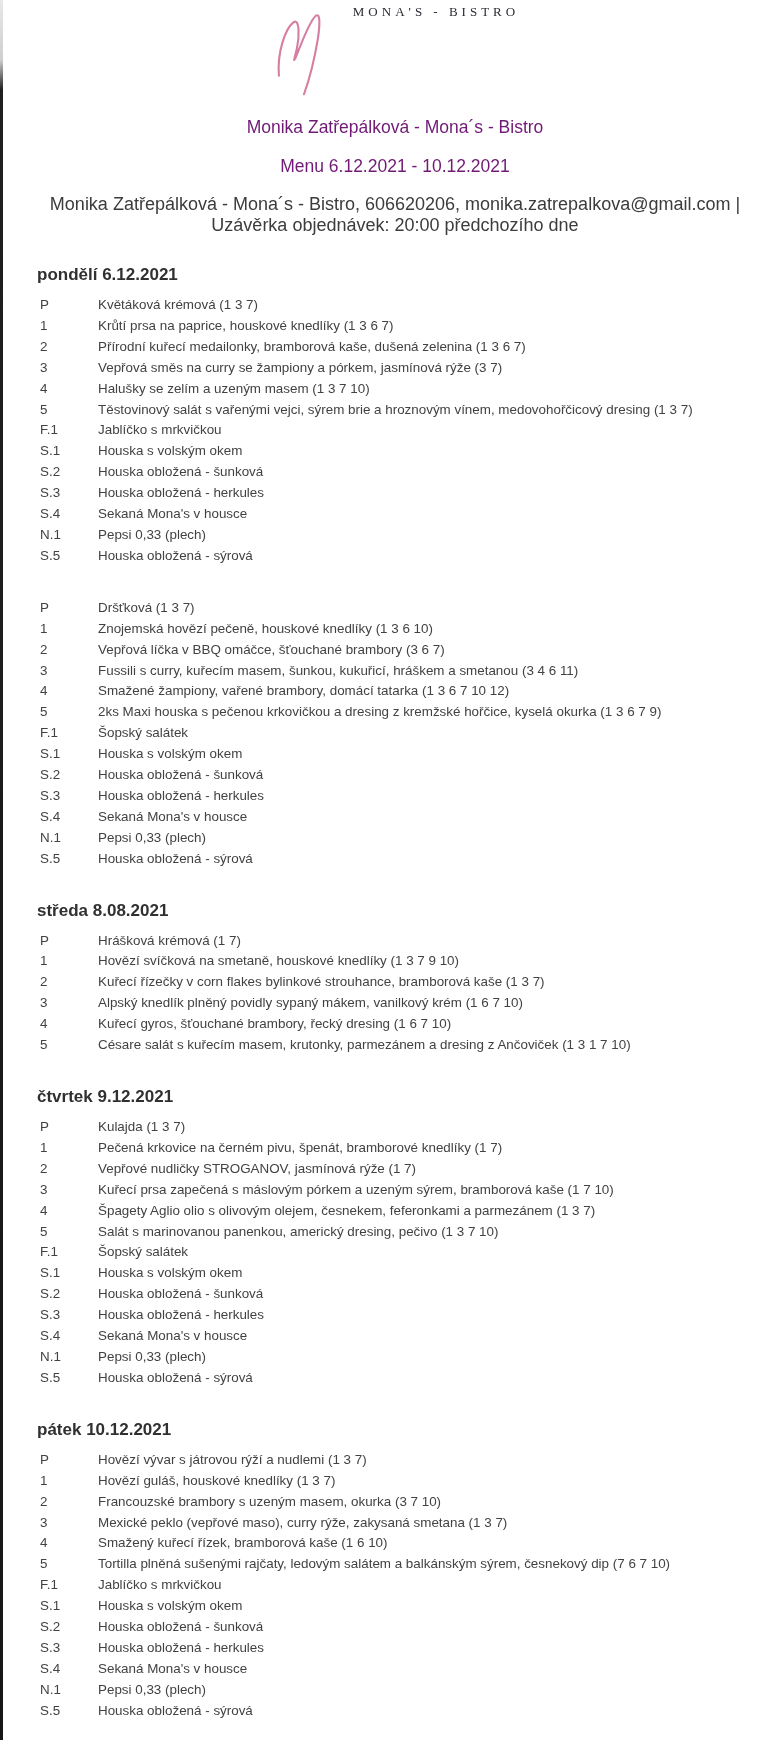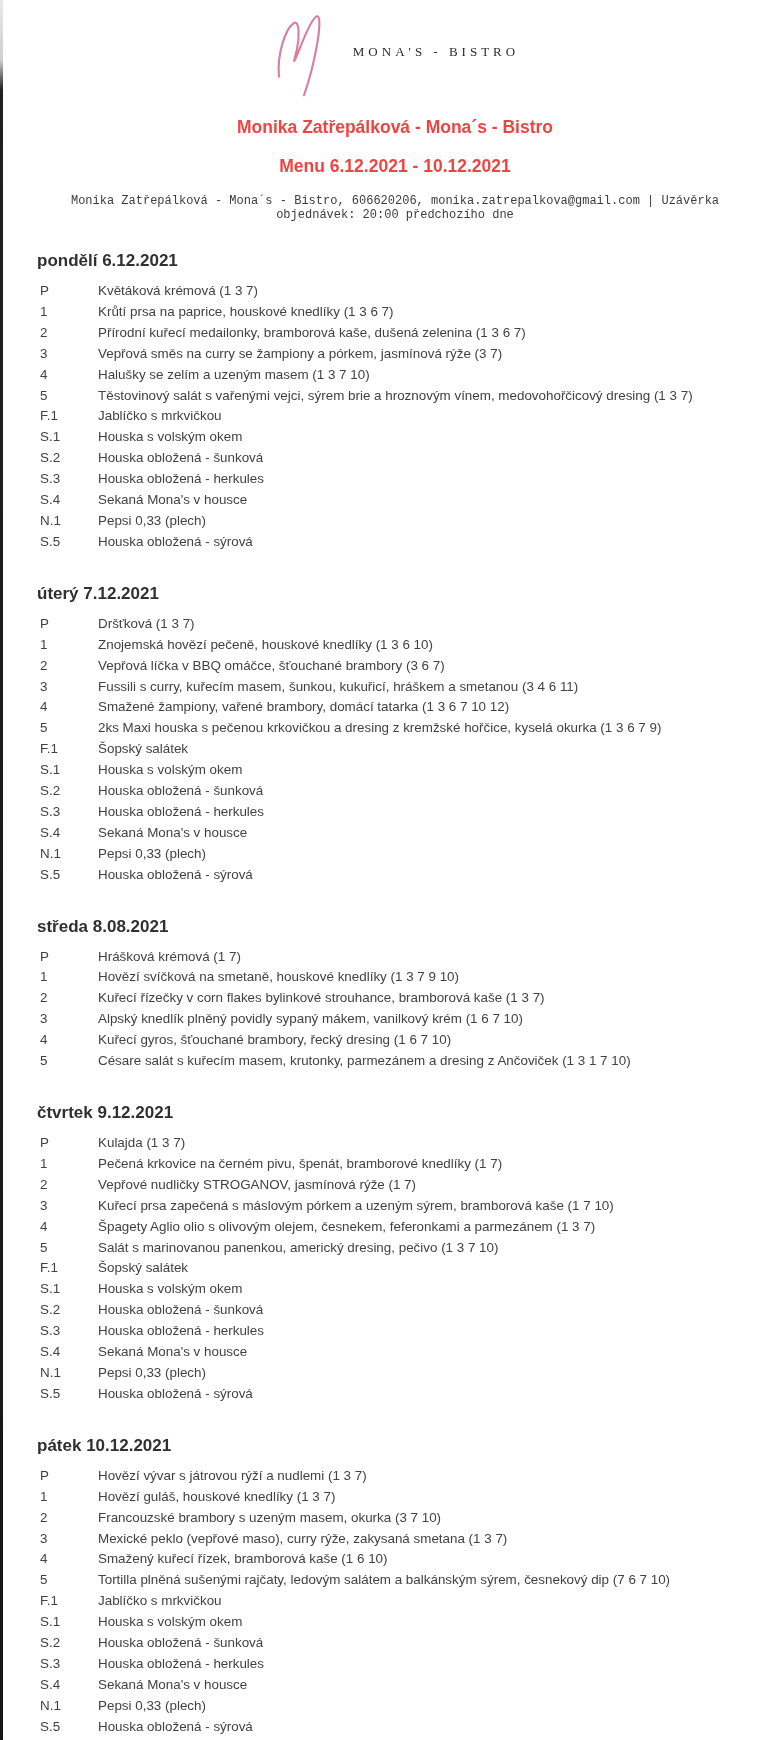--- a/index.html
+++ b/index.html
@@ -20,46 +20,44 @@
     left: 0; top: 0; bottom: 0;
     width: 3px;
     background: linear-gradient(#e8e8e8 0px, #cfcfcf 60px, #1f1f1f 90px, #161616 100%);
   }
   .page {
     padding: 10px 18px 40px 34px;
   }
   header { text-align: center; }
   .logo {
     display: flex;
-    align-items: center;
     justify-content: center;
     height: 90px;
     margin-bottom: 2px;
   }
   .logo svg { display: block; }
   .brand {
     font-family: "Liberation Serif", serif;
     font-size: 13px;
     letter-spacing: 4px;
     color: #2b2b33;
     margin-left: 16px;
     margin-top: -6px;
   }
   h1 {
     margin: 16px;
     font-size: 17.5px;
     line-height: 23px;
-    font-weight: bold;
-    color: #ef4444;
+    font-weight: normal;
+    color: #701a75;
   }
   .contact {
     margin: 13px 0 0 0;
-    font-size: 12px;
+    font-size: 18px;
     color: #3c3c3c;
-    font-family: Liberation Mono, monospace;
   }
   .day-section { margin-top: 31px; }
   .day-section:first-child { margin-top: 29px; }
   .day-header {
     margin: 0 0 10px 3px;
     font-size: 17px;
     font-weight: bold;
     color: #303030;
   }
   .row {
@@ -144,21 +142,20 @@
         <div class="row">
           <span class="code">N.1</span>
           <span class="name">Pepsi 0,33 (plech)</span>
         </div>
         <div class="row">
           <span class="code">S.5</span>
           <span class="name">Houska obložená - sýrová</span>
         </div>
       </section>
       <section class="day-section">
-        <h2 class="day-header">úterý 7.12.2021</h2>
         <div class="row">
           <span class="code">P</span>
           <span class="name">Dršťková (1 3 7)</span>
         </div>
         <div class="row">
           <span class="code">1</span>
           <span class="name">Znojemská hovězí pečeně, houskové knedlíky (1 3 6 10)</span>
         </div>
         <div class="row">
           <span class="code">2</span>

